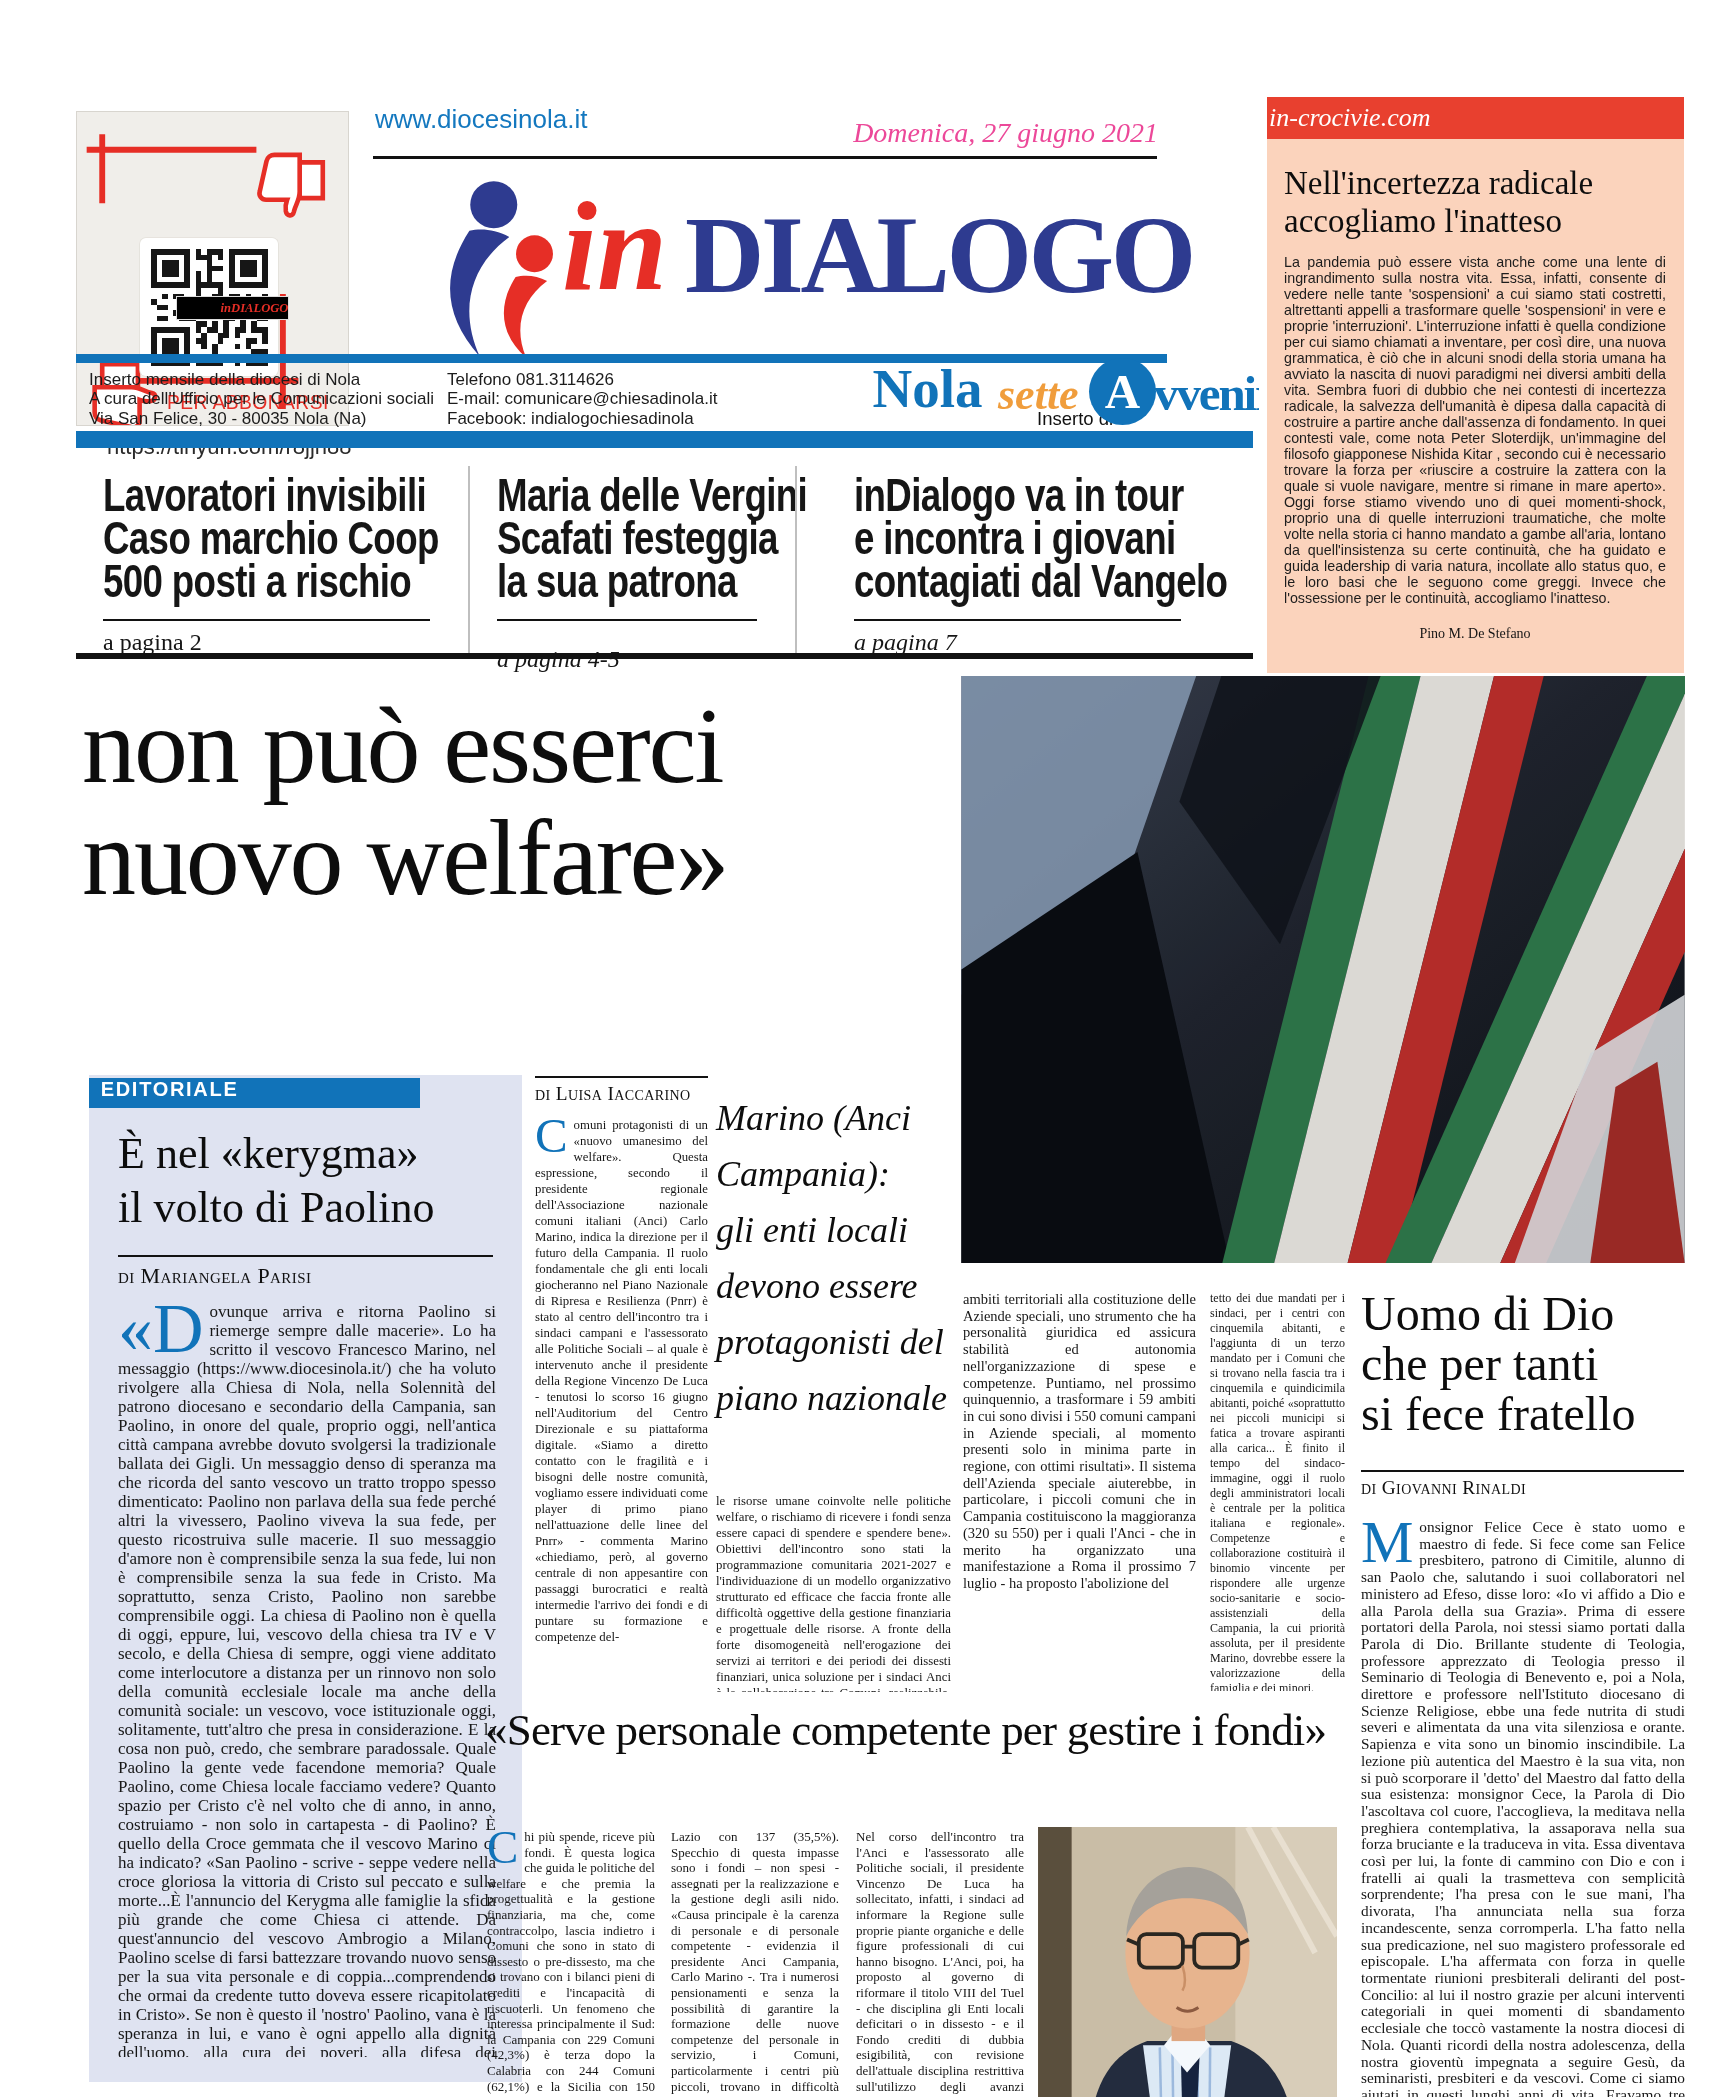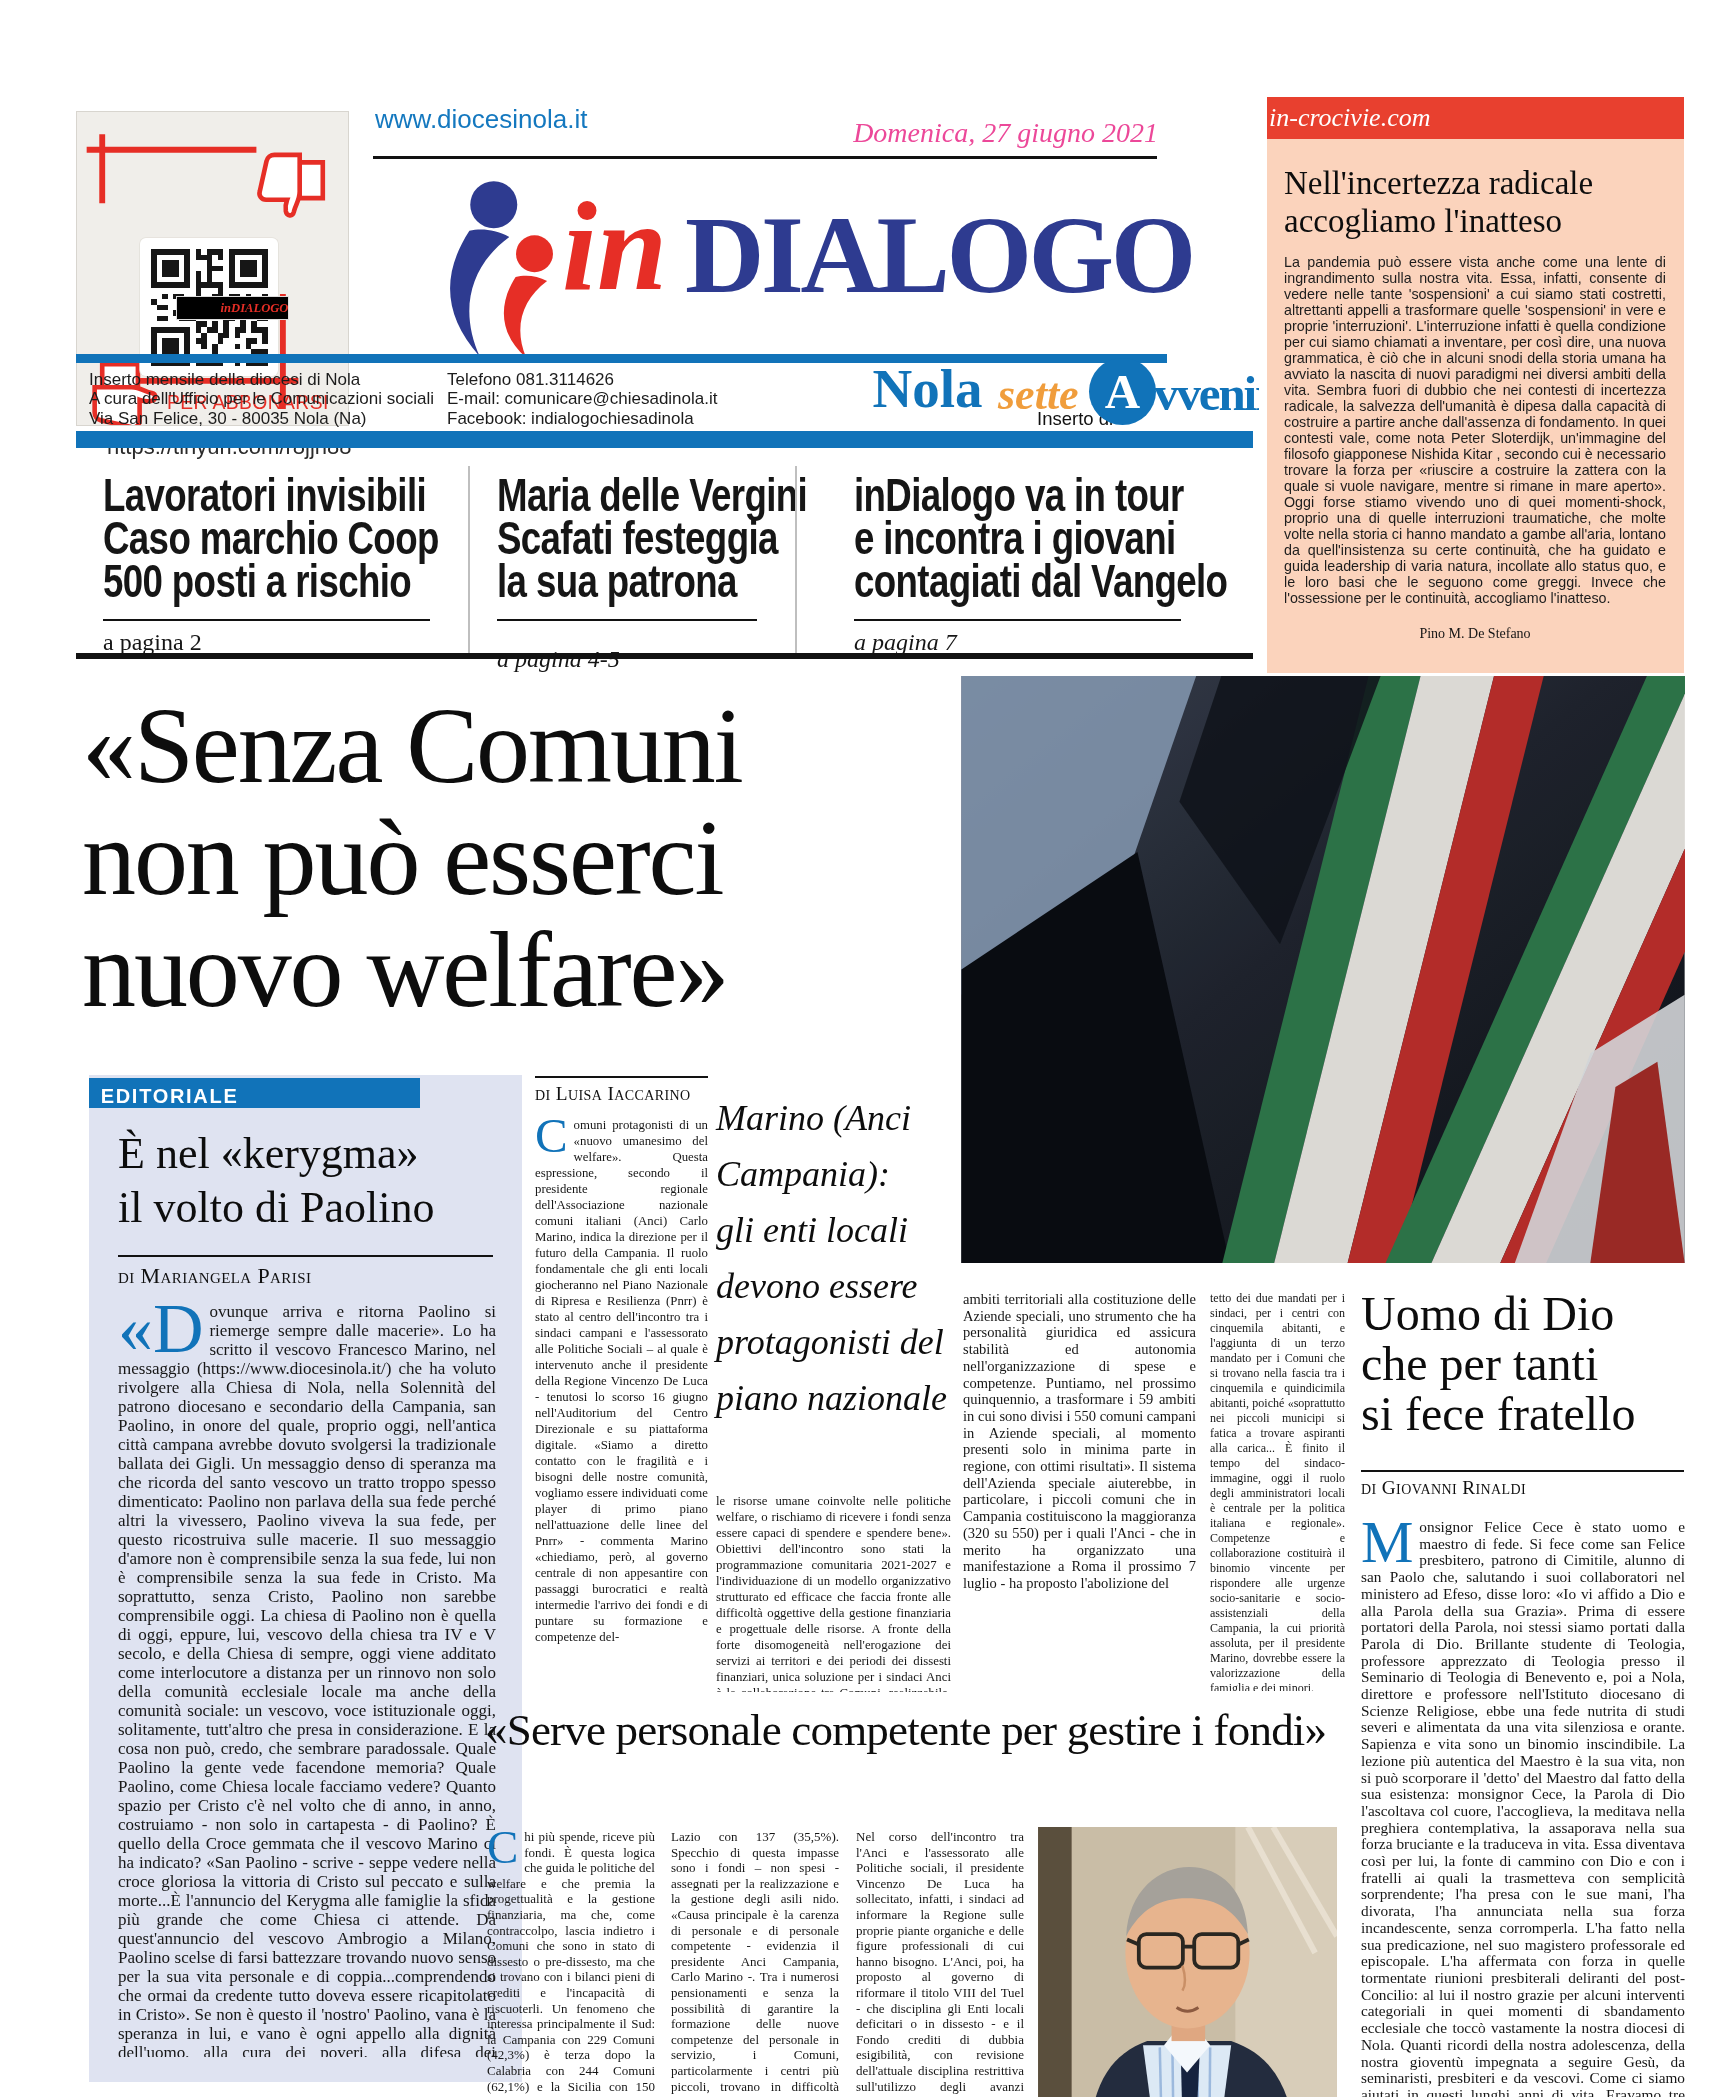--- a/index.html
+++ b/index.html
@@ -243,21 +243,20 @@
 <div class="abs" style="left:854px;top:473px;width:390px;">
   <div class="teaser-line" style="font-size:47px;"><span>inDialogo va in tour</span></div>
   <div class="teaser-line" style="font-size:47px;"><span>e incontra i giovani</span></div>
   <div class="teaser-line" style="font-size:47px;"><span>contagiati dal Vangelo</span></div>
   <div class="rule" style="width:327px;height:2.5px;margin-top:16px;"></div>
   <div class="serif" style="font-style:italic;font-size:24px;margin-top:7.6px;">a pagina 7</div>
 </div>
 <div class="abs rule" style="left:76px;top:653px;width:1177px;height:5.5px;"></div>
 
 <div class="abs serif headline" style="left:82px;top:690px;font-size:108px;line-height:112px;letter-spacing:-2.1px;">
-  <div>«Senza Comuni</div>
   <div>non può esserci</div>
   <div>nuovo welfare»</div>
 </div>
 
 <div class="abs" style="left:961px;top:676px;width:724px;height:587px;overflow:hidden;">
   <svg width="724" height="587" viewBox="0 0 1725 1400">
     <defs>
       <linearGradient id="bgph" x1="0" y1="0" x2="1" y2="1">
         <stop offset="0" stop-color="#3c4454"></stop>
           <stop offset=".45" stop-color="#20252f"></stop>
@@ -278,21 +277,21 @@
       <rect x="1580" y="-300" width="100" height="2000" fill="#bf2f2c"></rect>
     </g>
     <path d="M620 0 L1000 0 L760 640 L520 300 Z" fill="#11141b" opacity=".85"></path>
     <path d="M1500 900 L1725 760 L1725 1400 L1320 1400 Z" fill="#dfe2e6" opacity=".9"></path>
     <path d="M1560 980 L1660 920 L1725 1400 L1500 1400 Z" fill="#a32c28"></path>
     <rect x="0" y="0" width="1725" height="1400" fill="#000" opacity=".06"></rect>
   </svg>
 </div>
 
 <div class="abs" style="left:89px;top:1075px;width:433px;height:1007px;background:#dfe3f1;">
-  <div class="abs blue" style="left:0;top:3.4px;width:331px;height:30px;display:flex;align-items:flex-end;">
+  <div class="abs blue" style="left:0;top:3.4px;width:331px;height:30px;display:flex;align-items:flex-start;">
     <span class="sans" style="color:#fff;font-weight:700;font-size:20px;letter-spacing:1.7px;padding-left:11.7px;">EDITORIALE</span>
   </div>
   <div class="abs serif headline" style="left:29px;top:52px;font-size:44px;line-height:54px;">
     <div>È nel «kerygma»</div>
     <div>il volto di Paolino</div>
   </div>
   <div class="abs rule" style="left:29px;top:180px;width:375px;height:2.1px;"></div>
   <div class="abs serif byline" style="left:29px;top:188px;font-size:22px;">di Mariangela Parisi</div>
   <div class="abs serif just clip" style="left:29px;top:227px;width:378px;height:755px;font-size:17px;line-height:19px;">
     <span class="dc" style="font-size:70px;">«D</span><span>ovunque arriva e ritorna Paolino si riemerge sempre dalle macerie». Lo ha scritto il vescovo Francesco Marino, nel messaggio (https://www.diocesinola.it/) che ha voluto rivolgere alla Chiesa di Nola, nella Solennità del patrono diocesano e secondario della Campania, san Paolino, in onore del quale, proprio oggi, nell'antica città campana avrebbe dovuto svolgersi la tradizionale ballata dei Gigli. Un messaggio denso di speranza ma che ricorda del santo vescovo un tratto troppo spesso dimenticato: Paolino non parlava della sua fede perché altri la vivessero, Paolino viveva la sua fede, per questo ricostruiva sulle macerie. Il suo messaggio d'amore non è comprensibile senza la sua fede, lui non è comprensibile senza la sua fede in Cristo. Ma soprattutto, senza Cristo, Paolino non sarebbe comprensibile oggi. La chiesa di Paolino non è quella di oggi, eppure, lui, vescovo della chiesa tra IV e V secolo, e della Chiesa di sempre, oggi viene additato come interlocutore a distanza per un rinnovo non solo della comunità ecclesiale locale ma anche della comunità sociale: un vescovo, voce istituzionale oggi, solitamente, tutt'altro che presa in considerazione. E la cosa non può, credo, che sembrare paradossale. Quale Paolino la gente vede facendone memoria? Quale Paolino, come Chiesa locale facciamo vedere? Quanto spazio per Cristo c'è nel volto che di anno, in anno, costruiamo - non solo in cartapesta - di Paolino? È quello della Croce gemmata che il vescovo Marino ci ha indicato? «San Paolino - scrive - seppe vedere nella croce gloriosa la vittoria di Cristo sul peccato e sulla morte...È l'annuncio del Kerygma alle famiglie la sfida più grande che come Chiesa ci attende. Da quest'annuncio del vescovo Ambrogio a Milano, Paolino scelse di farsi battezzare trovando nuovo senso per la sua vita personale e di coppia...comprendendo che ormai da credente tutto doveva essere ricapitolato in Cristo». Se non è questo il 'nostro' Paolino, vana è la speranza in lui, e vano è ogni appello alla dignità dell'uomo, alla cura dei poveri, alla difesa dei lavoratori, alla costruzione di un nuovo umanesimo.</span>

